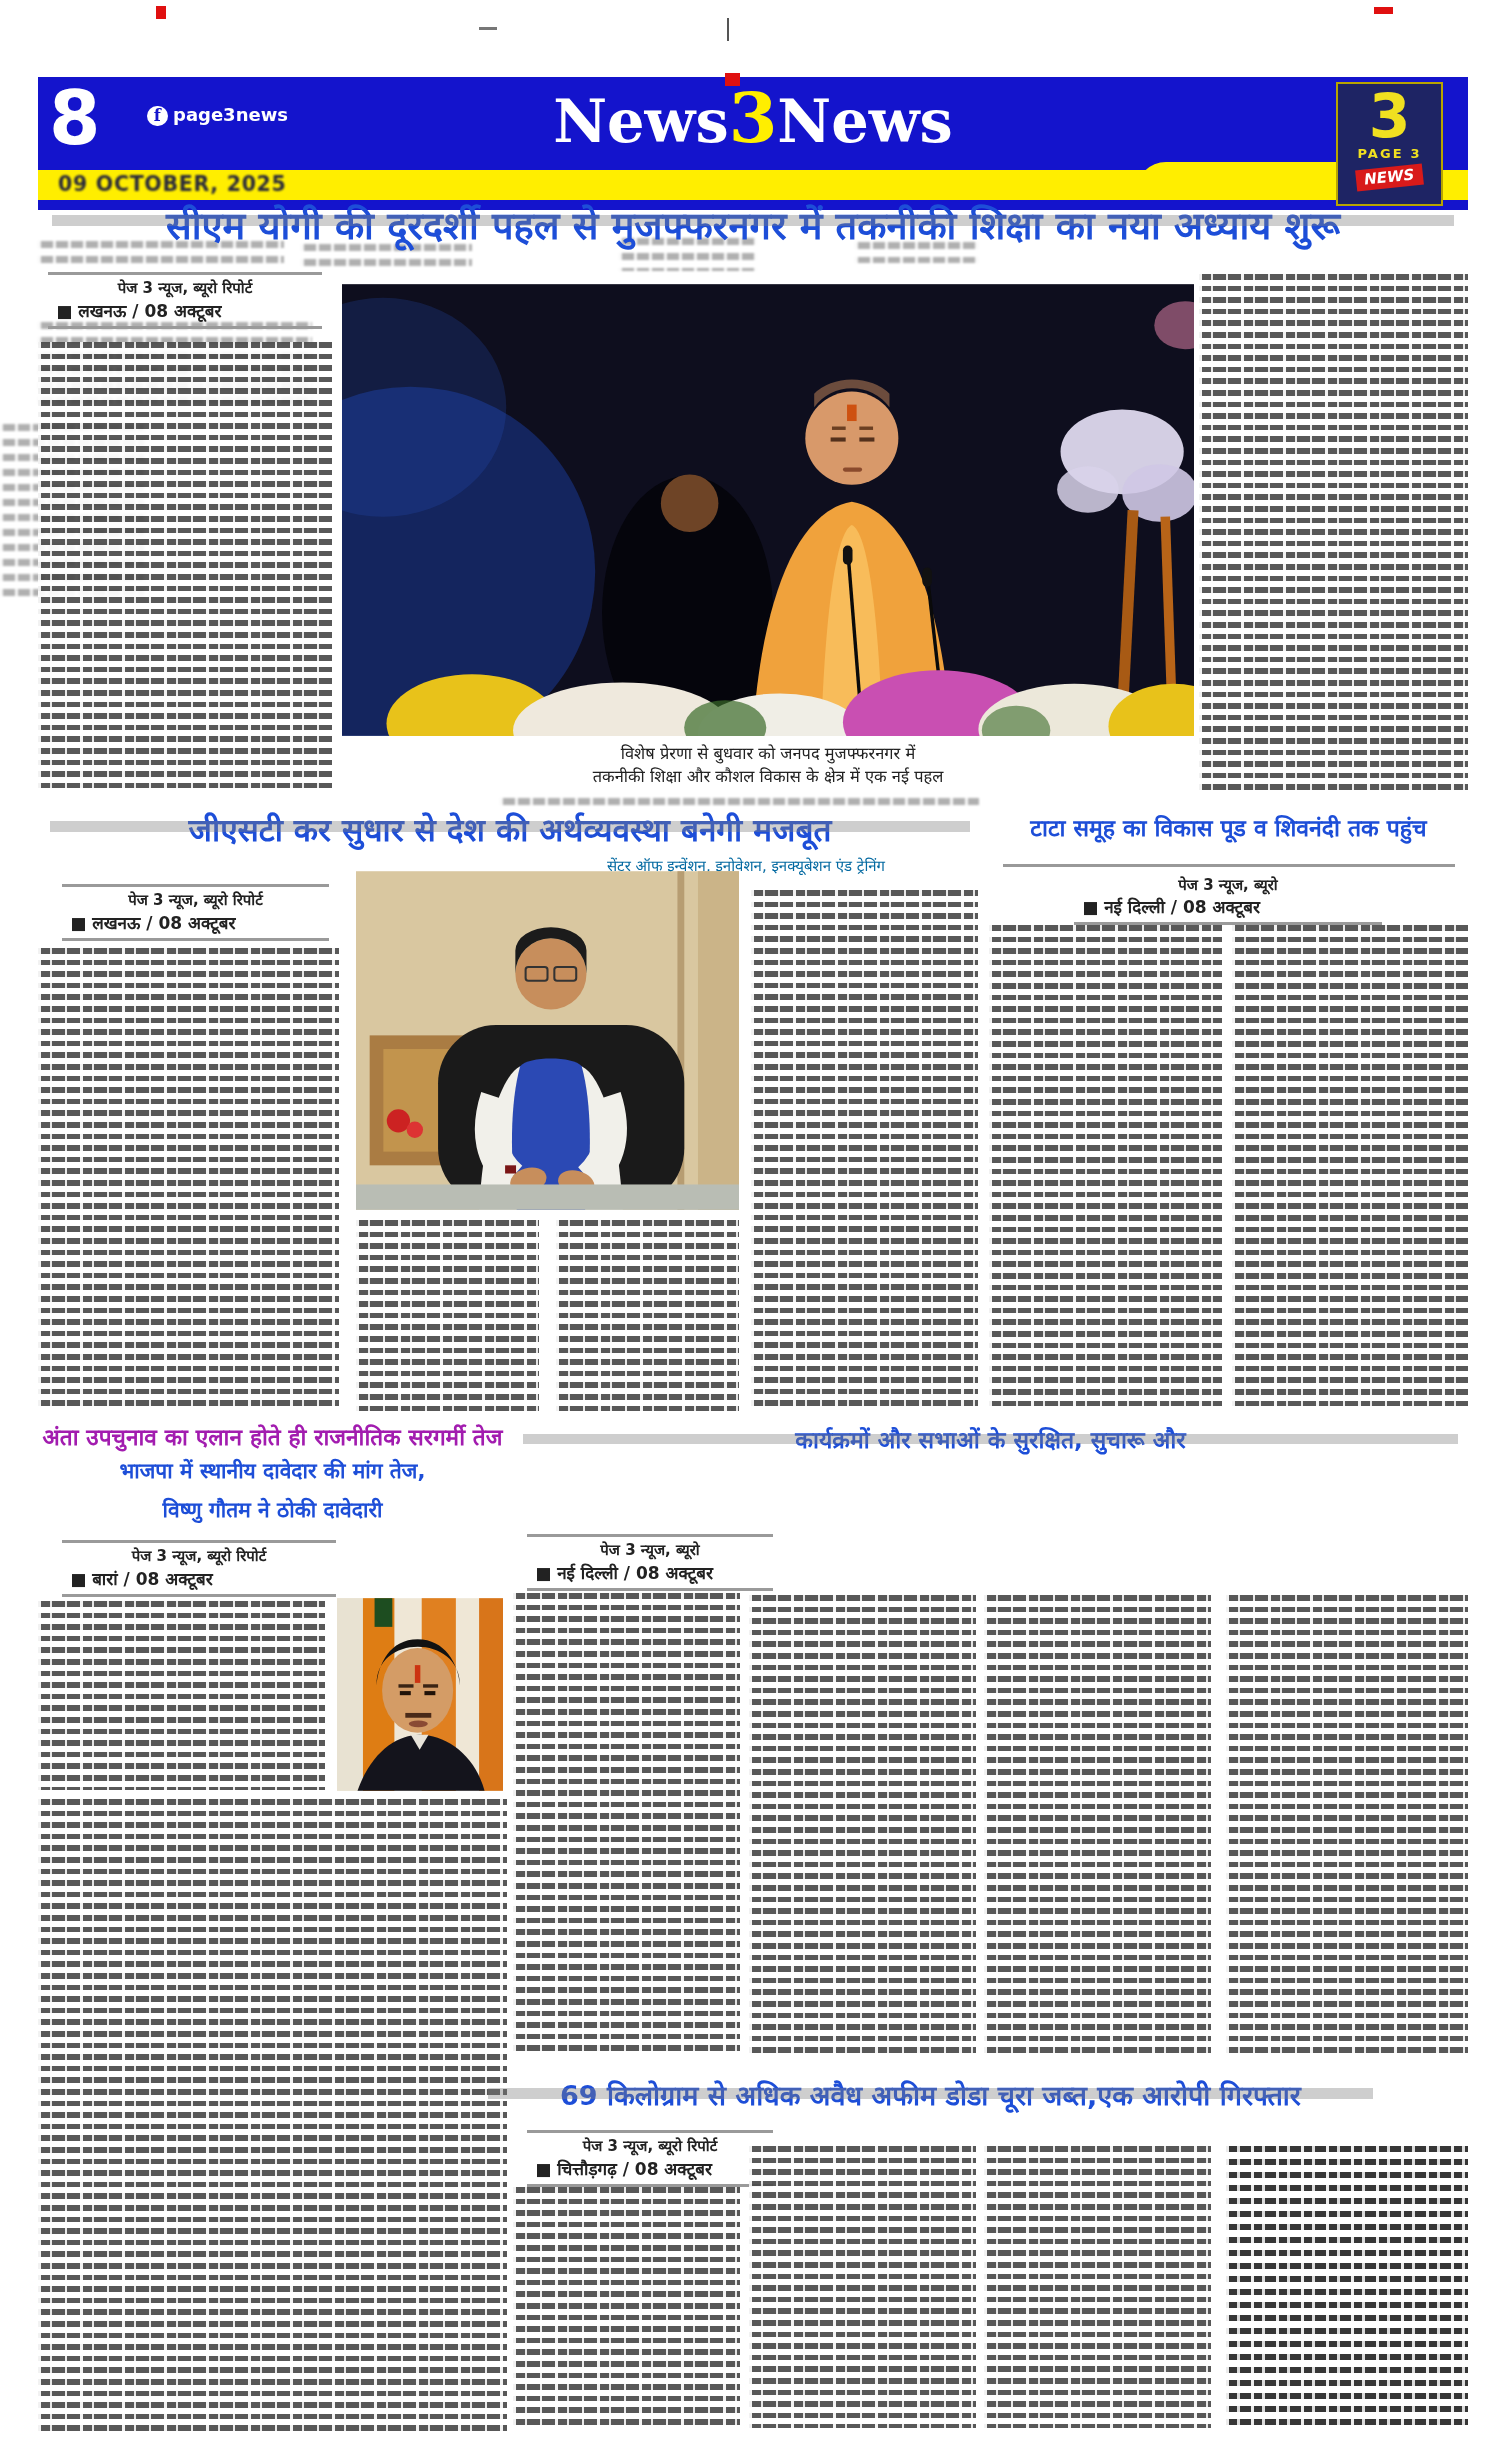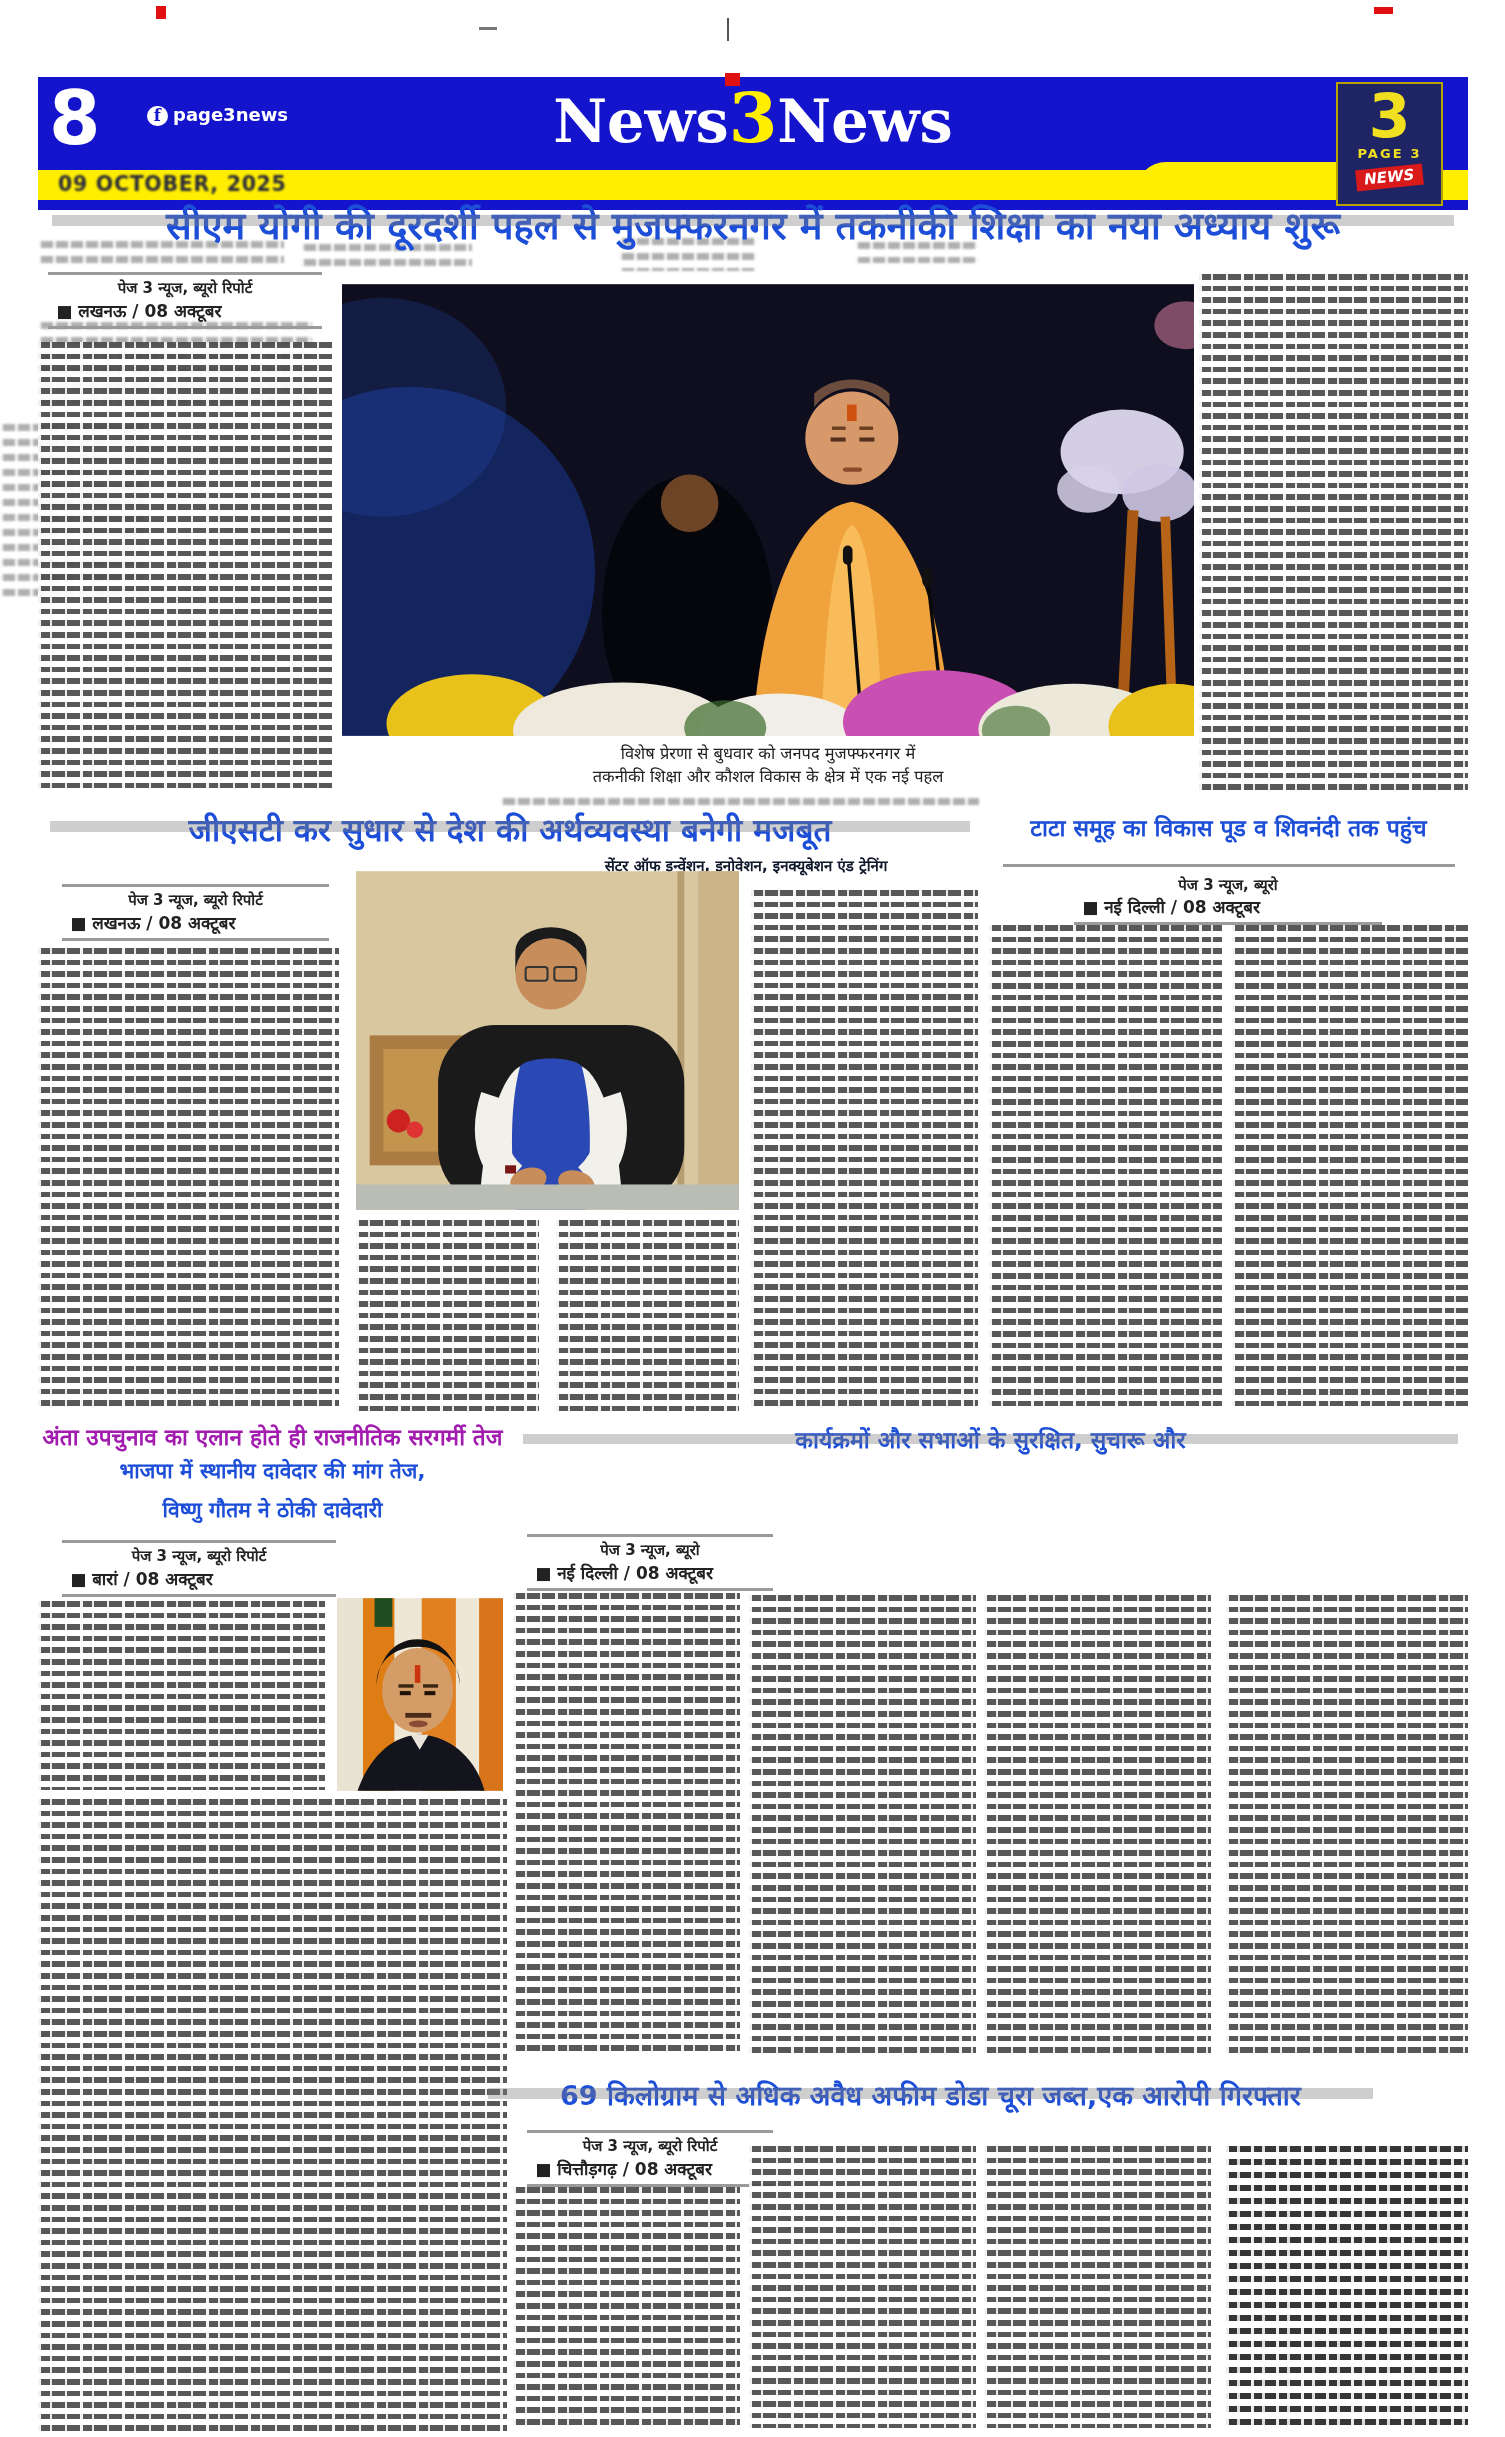--- a/index.html
+++ b/index.html
@@ -40,21 +40,21 @@
     repeating-linear-gradient(90deg, rgba(255,255,255,.92) 0 2.7px, rgba(255,255,255,0) 2.7px 12.3px, rgba(255,255,255,.85) 12.3px 14.4px, rgba(255,255,255,0) 14.4px 27px, rgba(255,255,255,.88) 27px 29px, rgba(255,255,255,0) 29px 42px),
     repeating-linear-gradient(#4a4a4a 0 5.5px, #ffffff 5.5px 11.6px);}
   .noise.dark{background-image:
     repeating-linear-gradient(90deg, rgba(255,255,255,.9) 0 2.7px, rgba(255,255,255,0) 2.7px 11px, rgba(255,255,255,.82) 11px 13.7px, rgba(255,255,255,0) 13.7px 25px),
     repeating-linear-gradient(#262626 0 6.2px, #ffffff 6.2px 13px);}
   .ghost{position:absolute;opacity:.38;filter:blur(1px);
    background-image:
     repeating-linear-gradient(90deg, rgba(255,255,255,.9) 0 3.4px, rgba(255,255,255,0) 3.4px 15px),
     repeating-linear-gradient(#333 0 6.8px, #fff 6.8px 15px);}
   .caption{font-size:16.4px;color:#222;text-align:center;filter:blur(0.3px);}
-  .subline{font-size:15px;color:#0f172a;text-align:center;filter:blur(0.4px);font-weight:bold;}
+  .subline{font-size:15px;color:#0369a1;text-align:center;filter:blur(0.4px);font-weight:normal;}
   .mark{position:absolute;}
 </style>
 </head>
 <body>
 
 <div id="page">
 
   <div class="mark" style="left:156px;top:5.5px;width:9.6px;height:13.7px;background:#e01010;"></div>
   <div class="mark" style="left:1374px;top:6.8px;width:19px;height:6.8px;background:#e01010;"></div>
   <div class="mark" style="left:727px;top:18px;width:2.1px;height:23px;background:#555;"></div>

